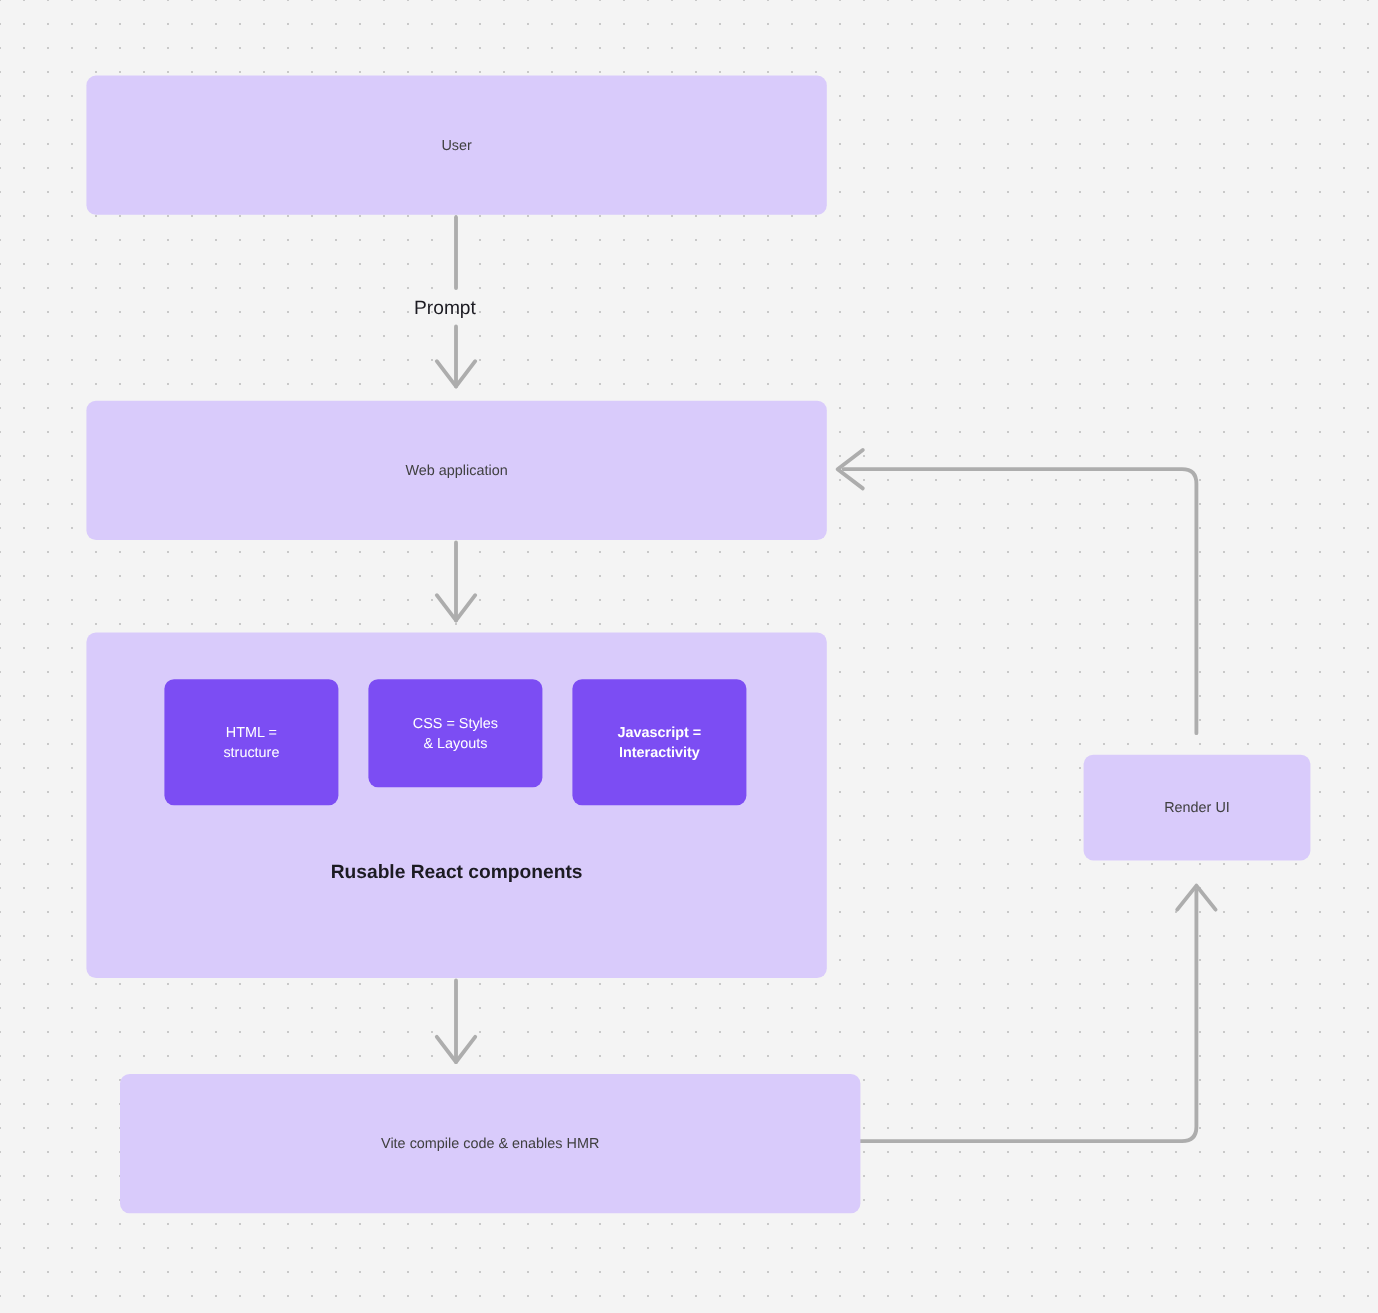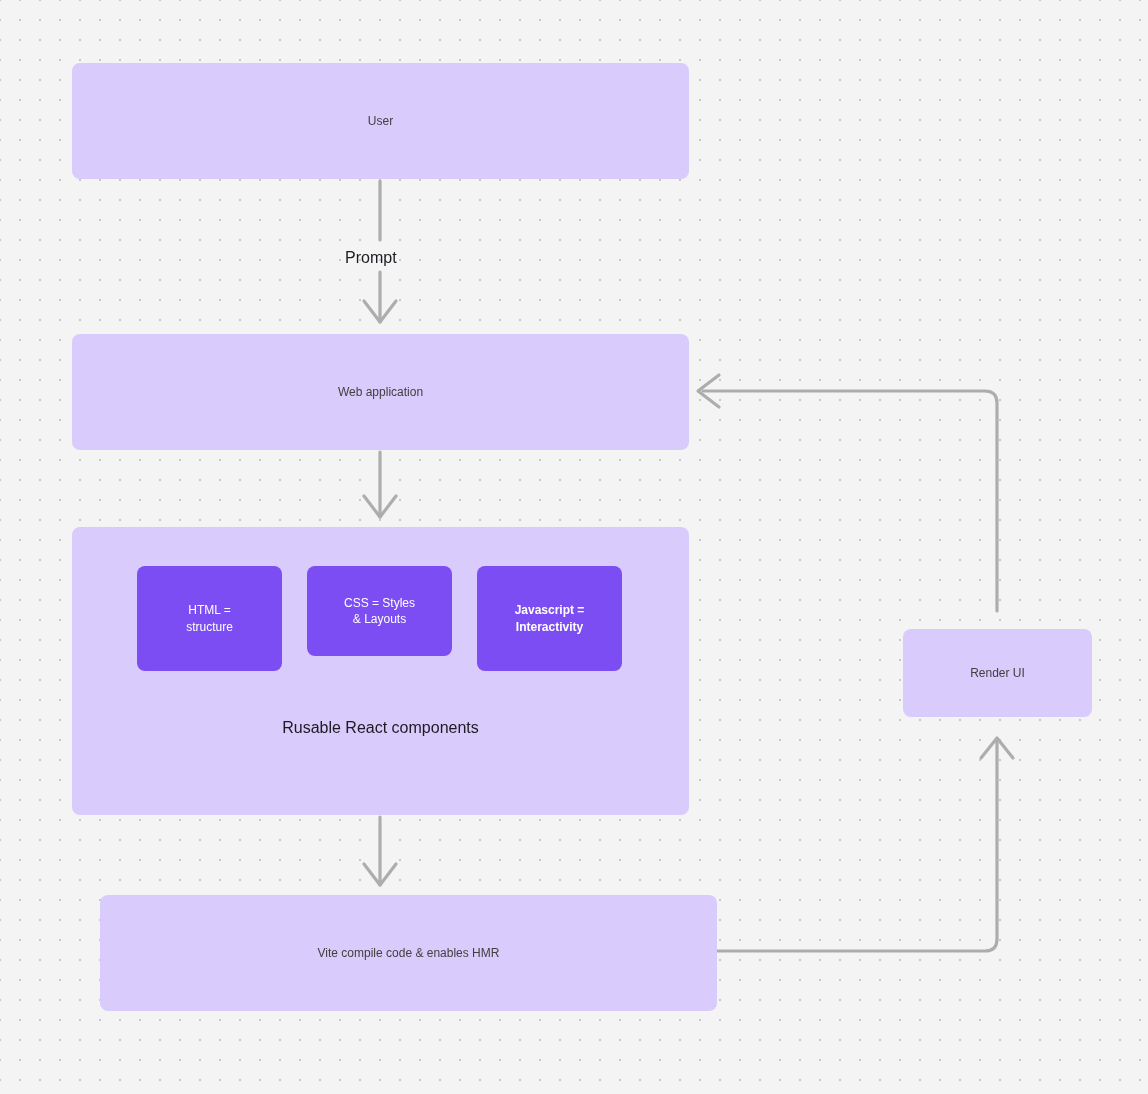--- a/index.html
+++ b/index.html
@@ -60,20 +60,21 @@
 
   .group-caption {
     position: absolute;
     left: 72px;
     top: 717px;
     width: 617px;
     text-align: center;
     font-size: 16px;
     color: #1c1b22;
     line-height: 1.35;
+    font-weight: bold;
   }
 
   
   .edge-label {
     position: absolute;
     font-size: 16px;
     color: #1c1b22;
     background: transparent;
     white-space: nowrap;
     line-height: 1.2;

